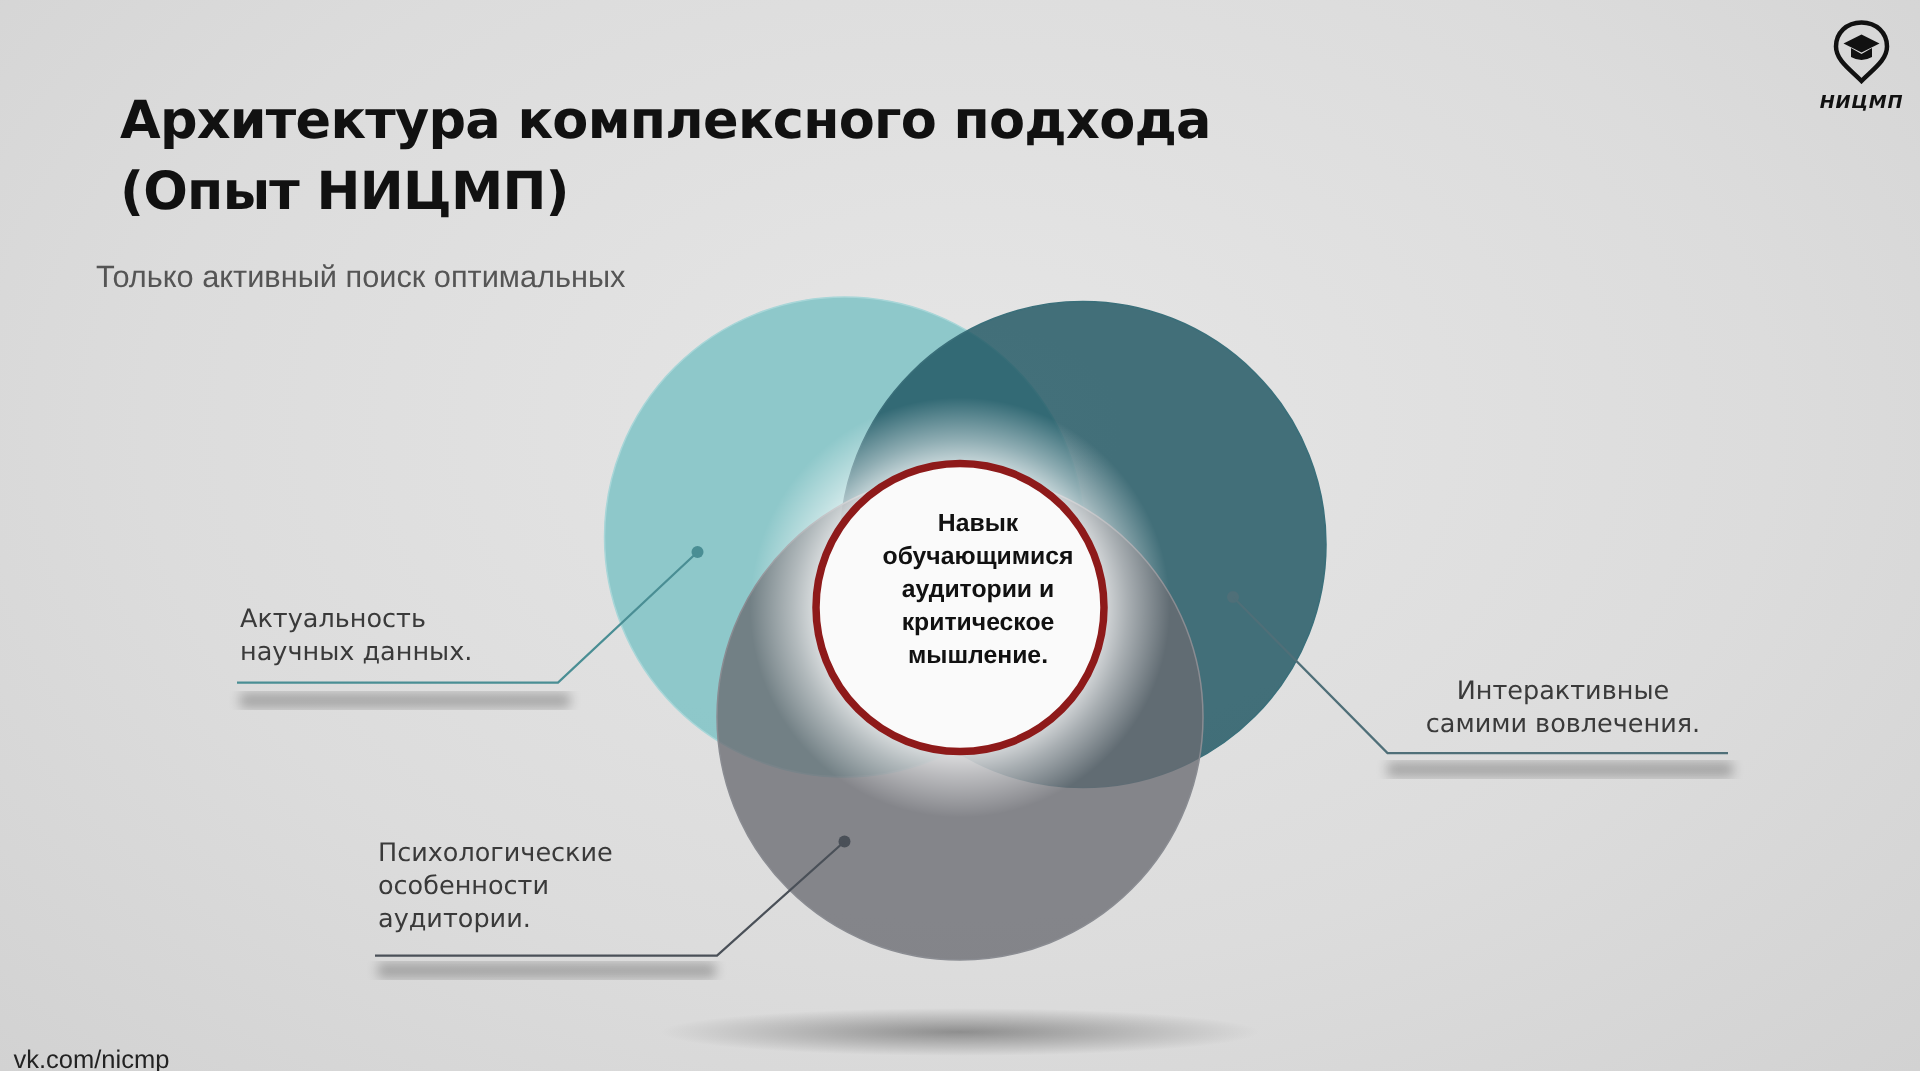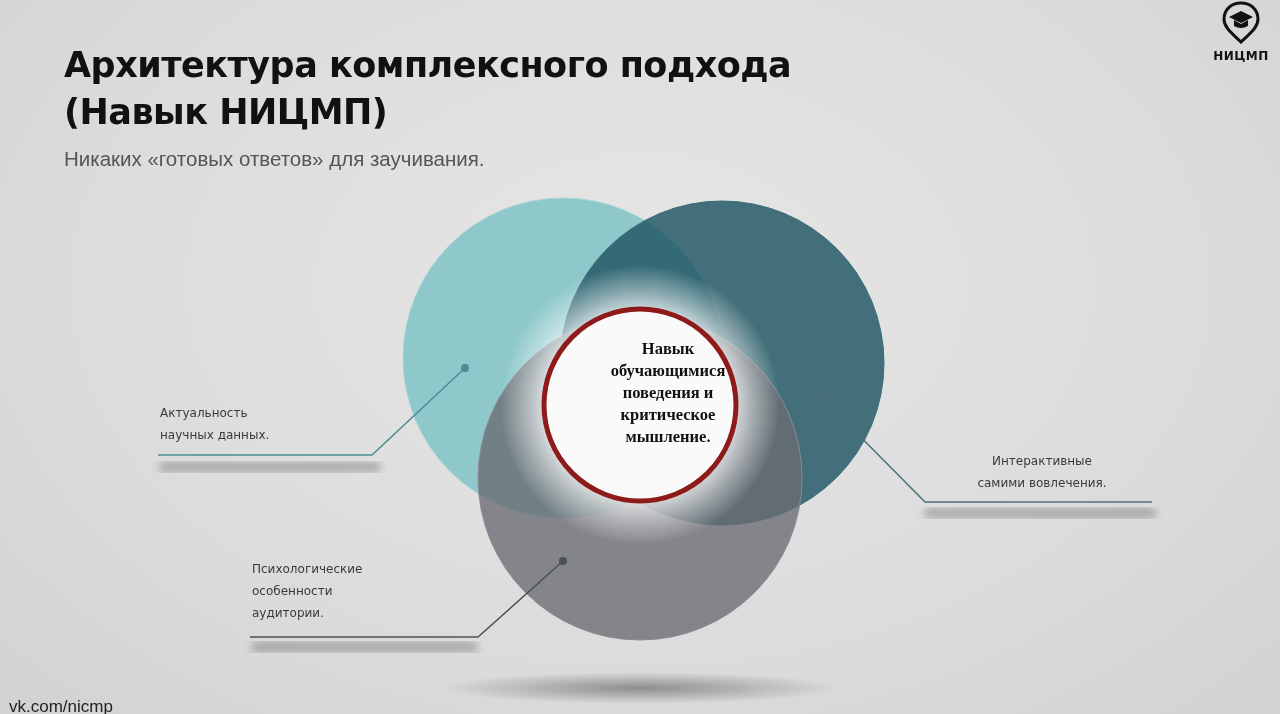--- a/index.html
+++ b/index.html
@@ -2,53 +2,53 @@
 <html><head>
 <meta charset="utf-8">
 <style>
   html, body { margin:0; padding:0; }
   body {
     width:1280px; height:714px; overflow:hidden; position:relative;
     background: radial-gradient(ellipse at 50% 40%, #e6e6e6 0%, #dcdcdc 60%, #d2d2d2 100%);
     font-family: "DejaVu Sans", sans-serif;
   }
   .title {
-    position:absolute; left:64px; top:42px; margin:0;
+    position:absolute; left:64px; top:42px; margin:16px;
     font-family:"DejaVu Sans", sans-serif; font-weight:bold;
     font-size:35px; line-height:47px; color:#111; letter-spacing:-0.5px;
   }
   .subtitle {
     position:absolute; left:64px; top:146px; margin:0;
     font-family:"Liberation Sans", sans-serif; font-size:20.5px; line-height:26px; color:#555;
   }
-  .logo { position:absolute; left:1210px; top:0; width:62px; text-align:center; }
+  .logo { position:absolute; left:1210px; top:12px; width:62px; text-align:center;font-style:italic; }
   .logo-text { font-family:"DejaVu Sans", sans-serif; font-weight:bold; font-size:12px; color:#111; margin-top:1px; letter-spacing:0.5px; }
   .diagram { position:absolute; left:0; top:0; width:1280px; height:714px; }
   .label {
-    position:absolute; font-family:"DejaVu Sans", sans-serif; font-size:12px; line-height:22px; color:#3a3a3a;
+    position:absolute; font-family:"DejaVu Sans", sans-serif; font-size:17px; line-height:22px; color:#3a3a3a;
   }
   .center-text {
-    position:absolute; left:588px; top:338px; width:160px; text-align:center;
-    font-family:Liberation Serif, serif; font-weight:bold; font-size:16.5px; line-height:22px; color:#111;
+    position:absolute; left:572px; top:338px; width:160px; text-align:center;
+    font-family:Liberation Sans, sans-serif; font-weight:bold; font-size:16.5px; line-height:22px; color:#111;
   }
   .footer {
     position:absolute; left:9px; top:697px; font-family:"Liberation Sans", sans-serif; font-size:17px; color:#222;
   }
 </style>
 </head>
 <body>
 
 <h1 class="title">
   <span>Архитектура комплексного подхода</span><br>
-  <span>(Навык НИЦМП)</span>
+  <span>(Опыт НИЦМП)</span>
 </h1>
 
 <p class="subtitle">
-  <span>Никаких «готовых ответов» для заучивания.</span><br>
   <br>
+  <span>Только активный поиск оптимальных</span><br>
 </p>
 
 <div class="logo">
   <svg width="44" height="44" viewBox="0 0 44 44">
     <path d="M22 3 C12 3 5 10 5 19 C5 28 14 34 22 42 C30 34 39 28 39 19 C39 10 32 3 22 3 Z" fill="none" stroke="#111" stroke-width="3"></path>
     <polygon points="10,17 22,11 34,17 22,23" fill="#111"></polygon>
     <path d="M15 20 L15 26 Q22 30 29 26 L29 20 L22 24 Z" fill="#111"></path>
   </svg>
   <div class="logo-text">НИЦМП</div>
 </div>
@@ -94,21 +94,21 @@
   </g>
   <g>
     <circle cx="563" cy="561" r="4" fill="#4a5058"></circle>
     <polyline points="563,561 478,637 250,637" fill="none" stroke="#4a5058" stroke-width="1.5"></polyline>
   </g>
 </svg>
 
 <div class="center-text">
   <span>Навык</span><br>
   <span>обучающимися</span><br>
-  <span>поведения и</span><br>
+  <span>аудитории и</span><br>
   <span>критическое</span><br>
   <span>мышление.</span>
 </div>
 
 <div class="label" style="left:160px; top:402px;">
   <span>Актуальность</span><br>
   <span>научных данных.</span>
 </div>
 
 <div class="label" style="left:930px; top:450px; width:224px; text-align:center;">

